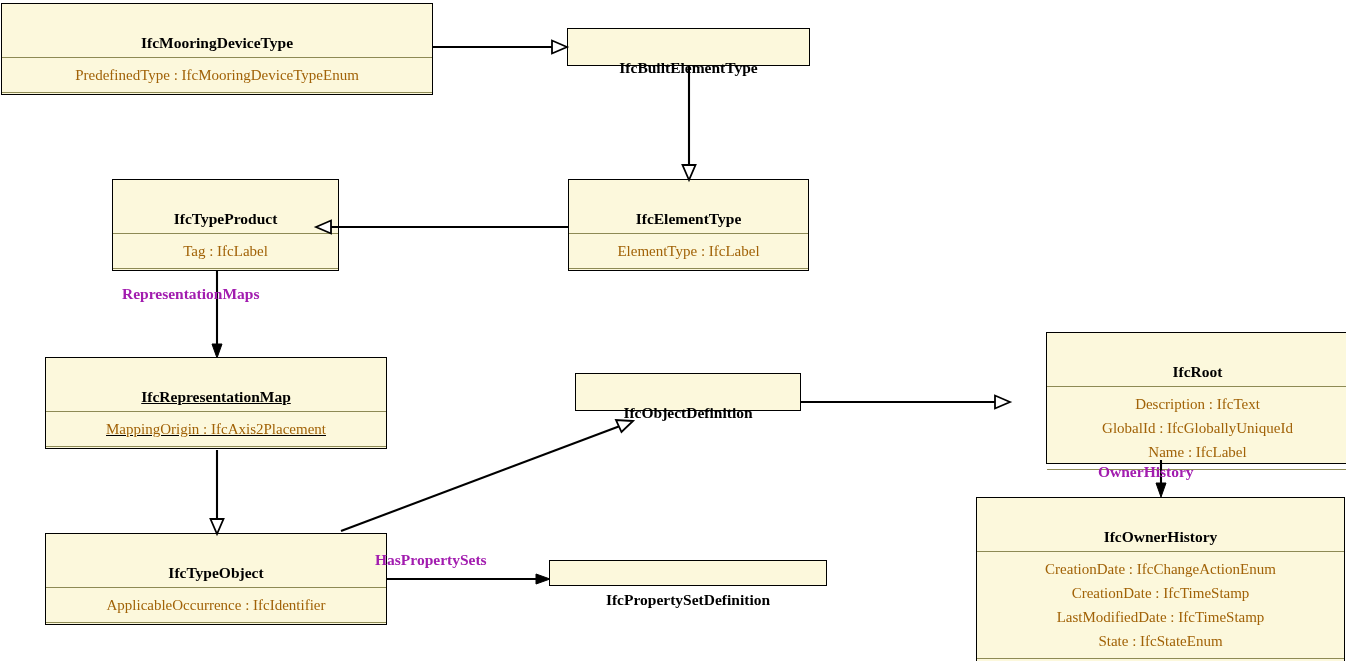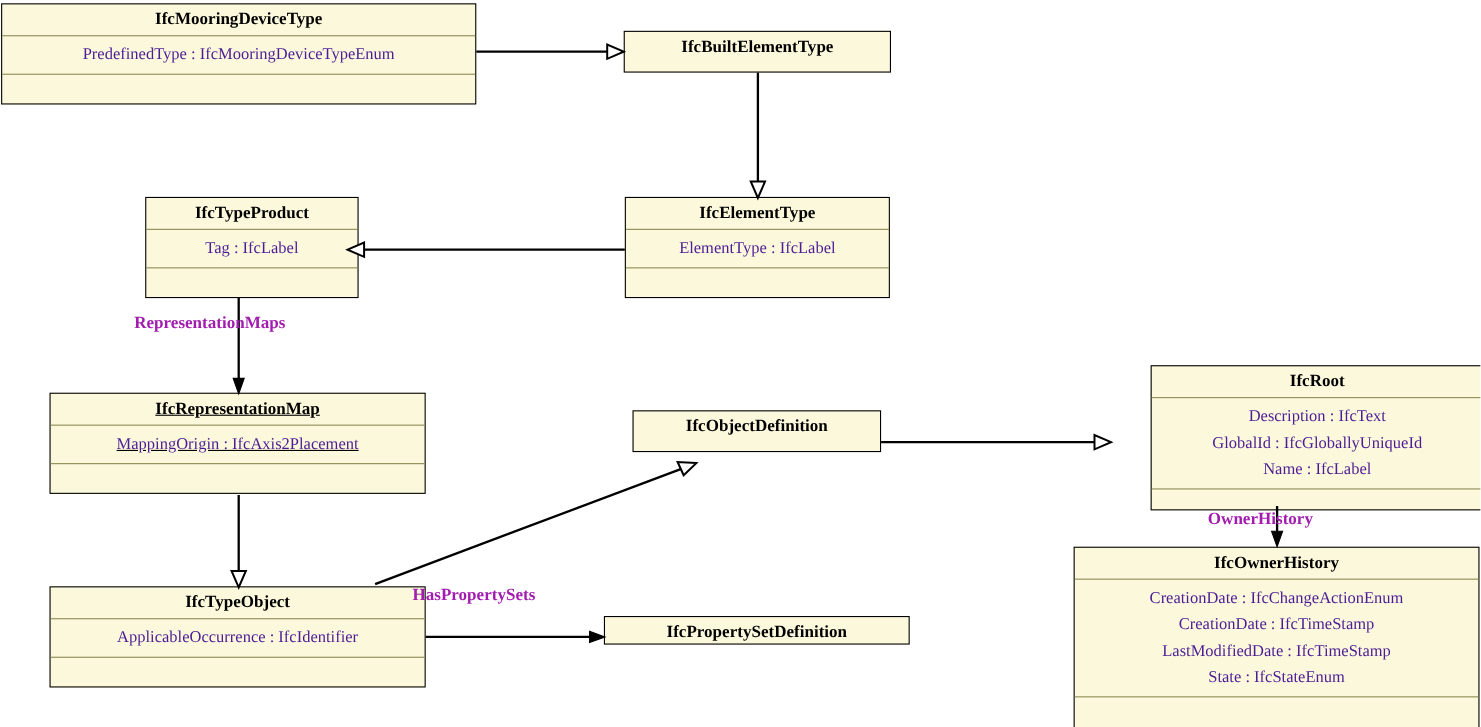--- a/index.html
+++ b/index.html
@@ -19,28 +19,29 @@
     z-index:5;
   }
   .uml-title{
     font-weight:bold;
     font-size:15.5px;
     text-align:center;
     color:#000000;
     padding:5px 6px 5px 6px;
     line-height:1.15;
     white-space:nowrap;
+    margin-top:25px;
   }
   .sep{
     height:0;
     border-top:1.4px solid #8d8a55;
   }
   .uml-attrs{
     font-size:15px;
-    color:#4c1d95;
+    color:#a16207;
     padding:5px 10px 5px 10px;
     line-height:1.6;
     white-space:nowrap;
   }
   .uml-attrs.center{text-align:center;}
   .uml-attrs.left{text-align:center;}
   .uml-foot{
     height:17px;
   }
   
@@ -116,37 +117,37 @@
     <g>
       <line class="edge-line" x1="387" y1="579" x2="540" y2="579"></line>
       <polygon class="arrow-solid" points="550,579 536,574 536,584"></polygon>
     </g>
   </svg>
 
   <div class="edge-label" style="left:122px;top:285px;">RepresentationMaps</div>
 
   <div class="edge-label" style="left:1098px;top:463px;">OwnerHistory</div>
 
-  <div class="edge-label" style="left:375px;top:532px;">HasPropertySets</div>
+  <div class="edge-label" style="left:375px;top:551px;">HasPropertySets</div>
 
   <div class="uml-box" style="left:1px;top:3px;width:432px;height:92px;">
     <div class="uml-title">IfcMooringDeviceType</div>
     <div class="sep"></div>
     <div class="uml-attrs center">
       <div>PredefinedType : IfcMooringDeviceTypeEnum</div>
     </div>
     <div class="sep"></div>
     <div class="uml-foot"></div>
   </div>
 
   <div class="uml-box" style="left:567px;top:28px;width:243px;height:38px;">
     <div class="uml-title">IfcBuiltElementType</div>
   </div>
 
-  <div class="uml-box" style="left:132px;top:179px;width:194px;height:92px;">
+  <div class="uml-box" style="left:112px;top:179px;width:227px;height:92px;">
     <div class="uml-title">IfcTypeProduct</div>
     <div class="sep"></div>
     <div class="uml-attrs center">
       <div>Tag : IfcLabel</div>
     </div>
     <div class="sep"></div>
     <div class="uml-foot"></div>
   </div>
 
   <div class="uml-box" style="left:568px;top:179px;width:241px;height:92px;">

